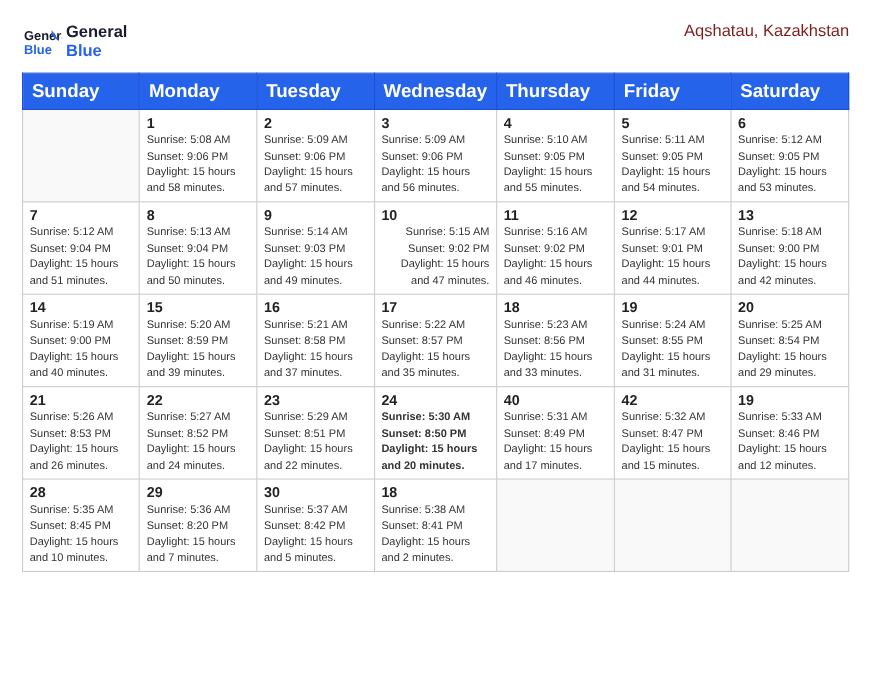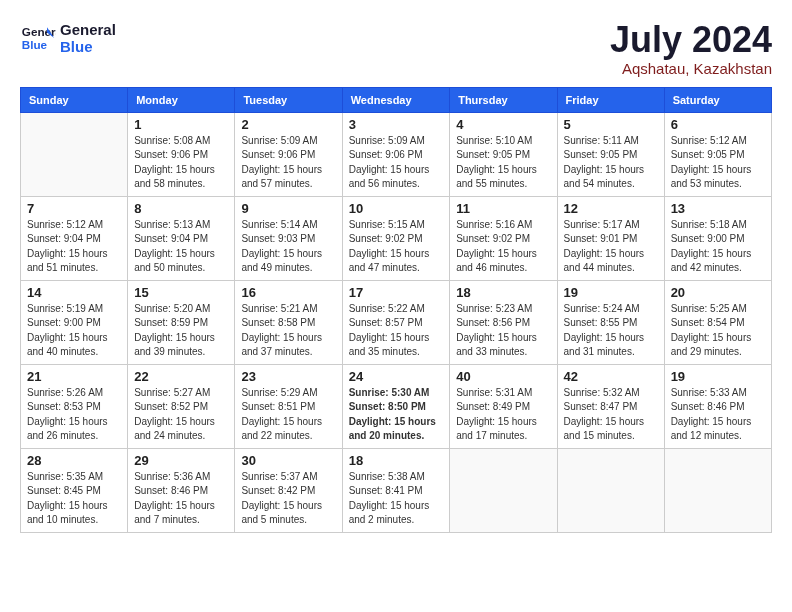--- a/index.html
+++ b/index.html
@@ -39,21 +39,21 @@
       color: #7f1d1d;
     }
     .calendar {
       width: 100%;
       border-collapse: collapse;
       border: 1px solid #ccc;
     }
     .calendar th {
       background-color: #2563eb;
       color: #fff;
-      font-size: 11px;
+      font-size: 17px;
       font-weight: bold;
       padding: 6px 8px;
       text-align: left;
       border: 1px solid #1d4ed8;
     }
     .calendar td {
       vertical-align: top;
       border: 1px solid #ccc;
       padding: 4px 6px;
       width: 108px;
@@ -86,21 +86,20 @@
       <text x="2" y="18" font-size="13" font-weight="bold" fill="#1a1a2e">General</text>
       <text x="2" y="32" font-size="13" font-weight="bold" fill="#2563eb">Blue</text>
       <polygon points="30,8 38,20 30,14" fill="#2563eb"></polygon>
     </svg>
     <div>
       <div style="font-size:15px;font-weight:bold;color:#1a1a2e;">General</div>
       <div style="font-size:15px;font-weight:bold;color:#2563eb;">Blue</div>
     </div>
   </div>
   <div class="title-block">
-    <div class="month-title">July 2024</div>
     <div class="location">Aqshatau, Kazakhstan</div>
   </div>
 </div>
 
 <table class="calendar">
   <thead>
     <tr>
     <th>Sunday</th>
         <th>Monday</th>
         <th>Tuesday</th>
@@ -173,21 +172,21 @@
         </td>
         <td>
           <span class="day-number">9</span>
           <div class="day-info" style="white-space: pre-line;">Sunrise: 5:14 AM
 Sunset: 9:03 PM
 Daylight: 15 hours
 and 49 minutes.</div>
         </td>
         <td>
           <span class="day-number">10</span>
-          <div class="day-info" style="white-space: pre-line;">Sunrise: 5:15 AM
+          <div class="day-info" style="white-space: pre-line; text-align: right;">Sunrise: 5:15 AM
 Sunset: 9:02 PM
 Daylight: 15 hours
 and 47 minutes.</div>
         </td>
         <td>
           <span class="day-number">11</span>
           <div class="day-info" style="white-space: pre-line;">Sunrise: 5:16 AM
 Sunset: 9:02 PM
 Daylight: 15 hours
 and 46 minutes.</div>
@@ -313,21 +312,21 @@
         <td>
           <span class="day-number">28</span>
           <div class="day-info" style="white-space: pre-line;">Sunrise: 5:35 AM
 Sunset: 8:45 PM
 Daylight: 15 hours
 and 10 minutes.</div>
         </td>
         <td>
           <span class="day-number">29</span>
           <div class="day-info" style="white-space: pre-line;">Sunrise: 5:36 AM
-Sunset: 8:46 PM
+Sunset: 8:20 PM
 Daylight: 15 hours
 and 7 minutes.</div>
         </td>
         <td>
           <span class="day-number">30</span>
           <div class="day-info" style="white-space: pre-line;">Sunrise: 5:37 AM
 Sunset: 8:42 PM
 Daylight: 15 hours
 and 5 minutes.</div>
         </td>

